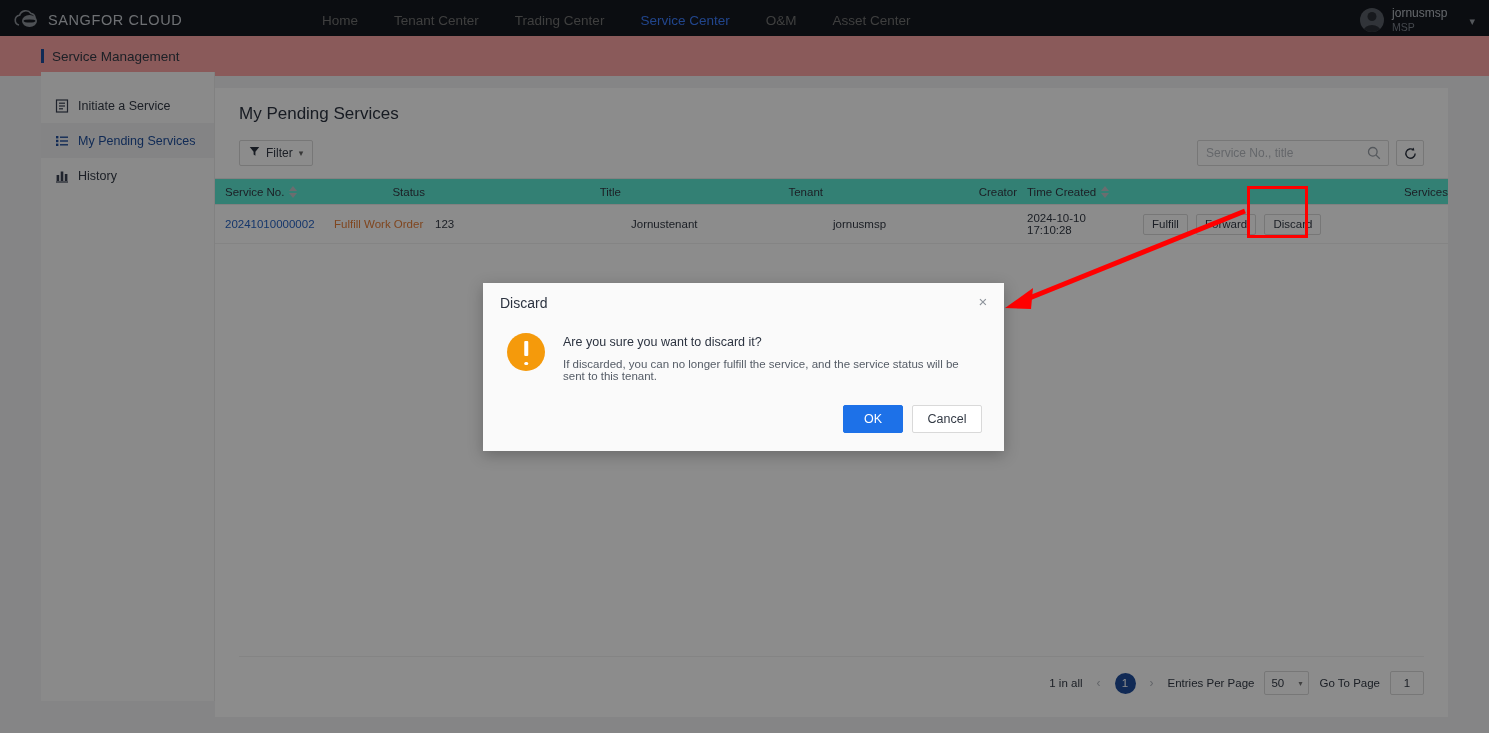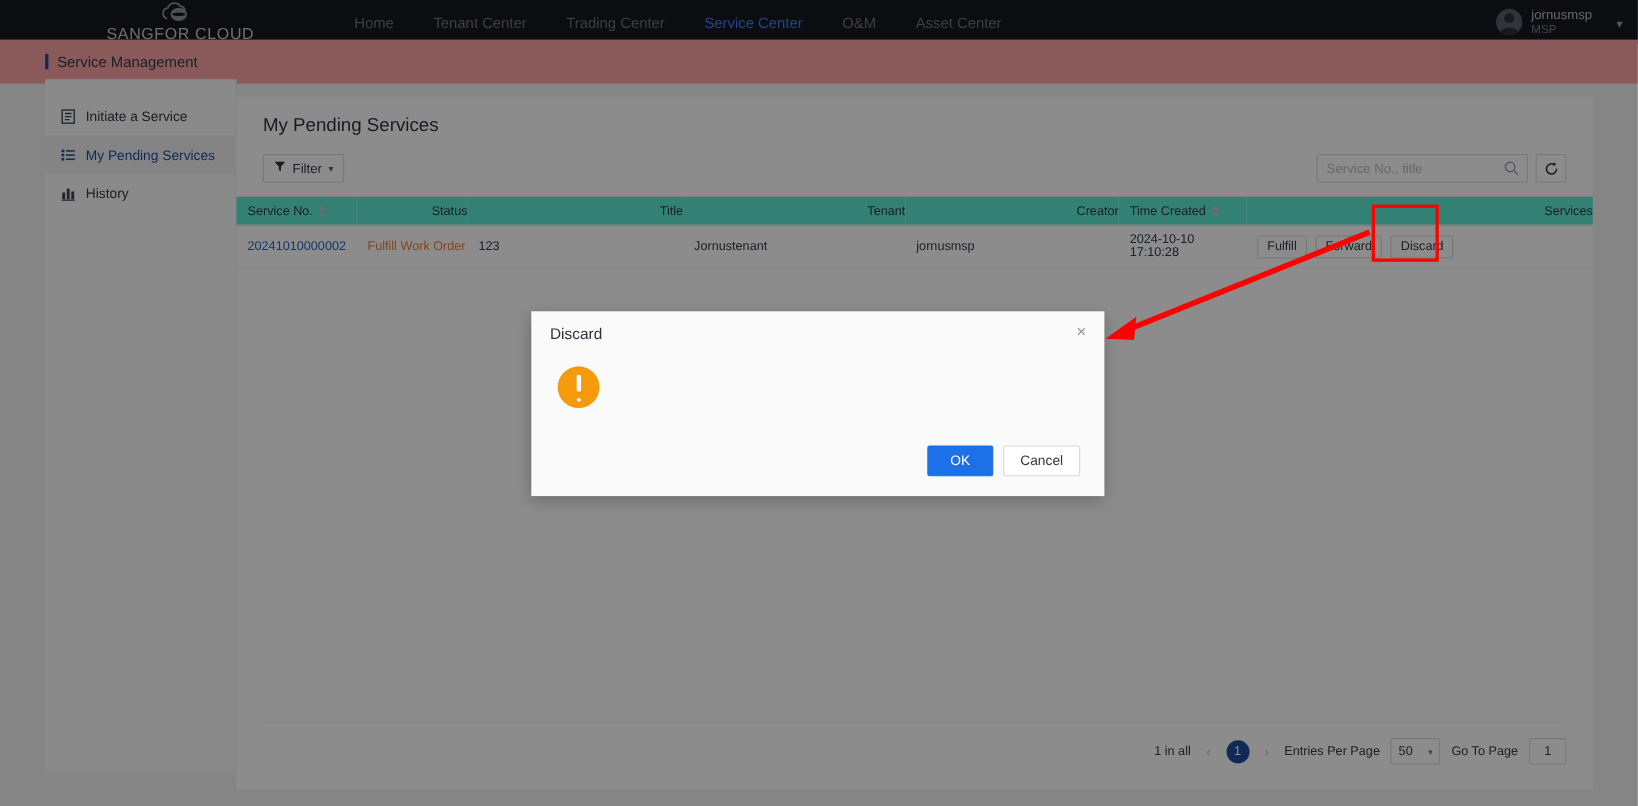--- a/index.html
+++ b/index.html
@@ -19,21 +19,21 @@
 
   
   .topnav {
     position: absolute; top: 0; left: 0;
     width: 1489px; height: 40px;
     background: #14181f;
     display: flex; align-items: center;
   }
   .brand {
     display: flex; align-items: center;
-    margin-left: 14px; width: 300px; flex-direction: column;
+    margin-left: 14px; width: 300px;
   }
   .brand-logo { width: 26px; height: 22px; margin-right: 8px; flex: 0 0 auto; }
   .brand-name {
     color: #c8ccd2; font-size: 14.5px; letter-spacing: .6px;
     white-space: nowrap;
   }
   .nav-items {
     display: flex; align-items: center; gap: 36px;
     margin-left: 8px;
   }
@@ -485,20 +485,24 @@
 
   <div class="overlay"></div>
 
   <div class="modal">
     <div class="modal-header">
       <span class="modal-title">Discard</span>
       <span class="modal-close">×</span>
     </div>
     <div class="modal-body">
       <span class="warn-icon"></span>
+      <span>
+        <div class="modal-q">Are you sure you want to discard it?</div>
+        <div class="modal-desc">If discarded, you can no longer fulfill the service, and the service status will be sent to this tenant.</div>
+      </span>
     </div>
     <div class="modal-footer">
       <button class="btn-ok">OK</button>
       <button class="btn-cancel">Cancel</button>
     </div>
   </div>
 
   <div class="anno-box"></div>
   <svg class="anno-arrow" viewBox="0 0 1489 733">
     <line x1="1245" y1="211" x2="1027" y2="299" stroke="#ff0000" stroke-width="5"></line>

